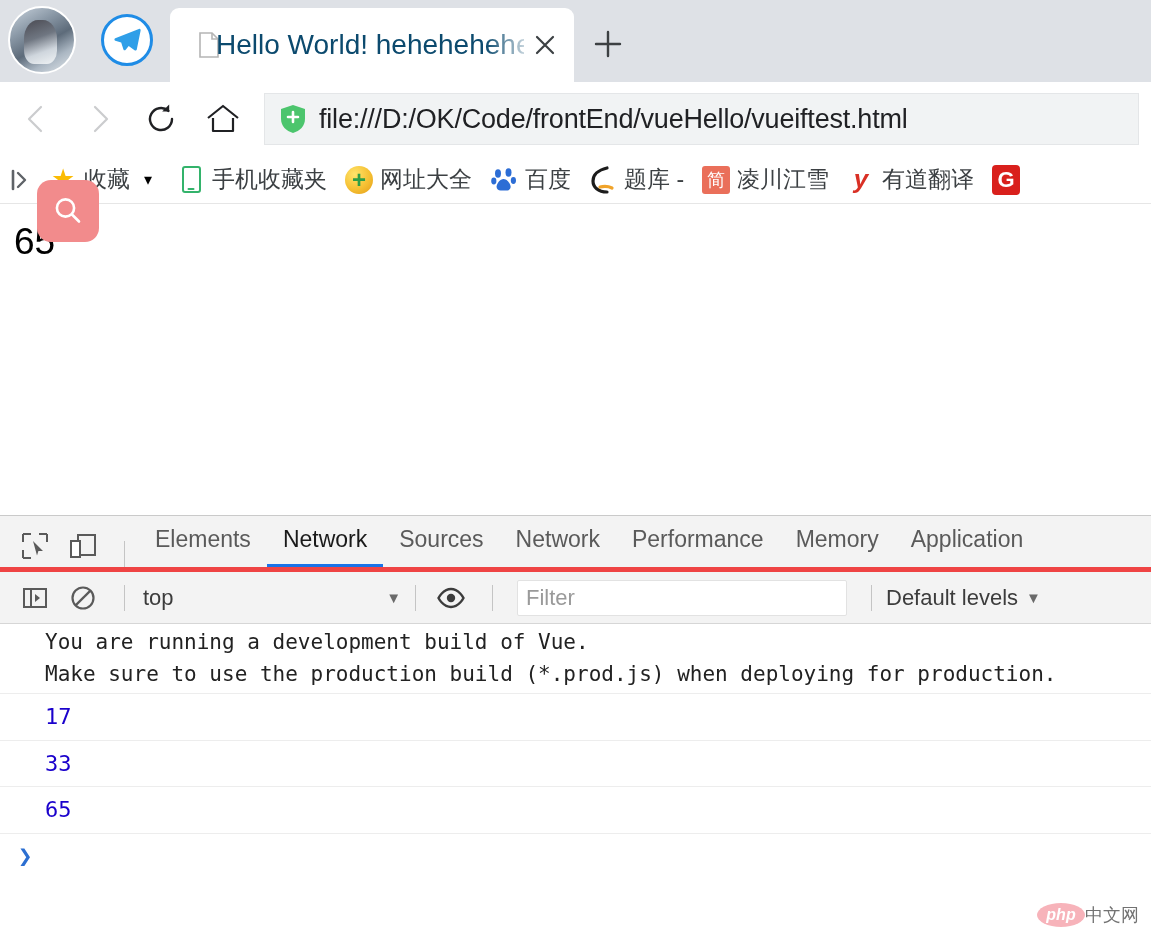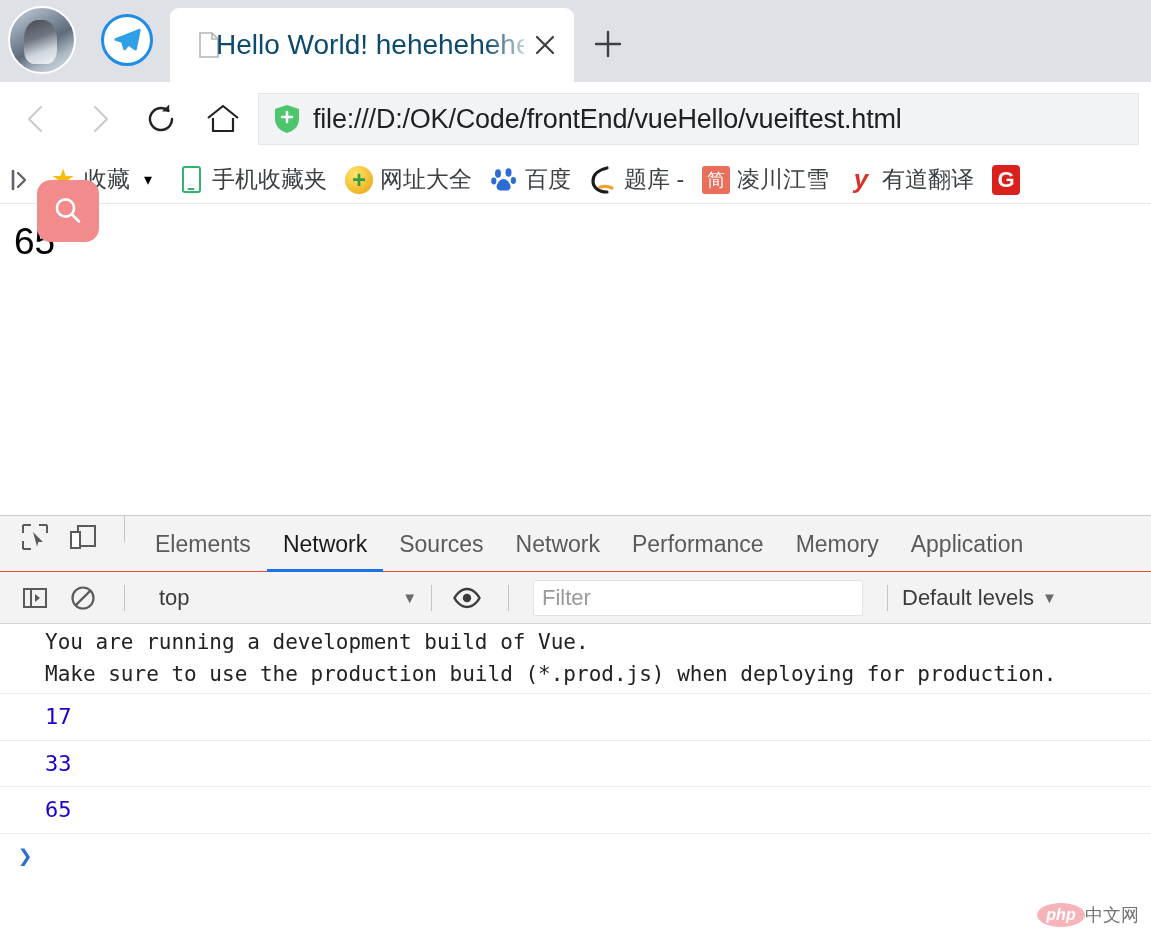--- a/index.html
+++ b/index.html
@@ -88,21 +88,21 @@
   }
   .nav-btn {
     width: 62px; height: 62px;
     display: flex; align-items: center; justify-content: center;
     flex: none;
   }
   .nav-btn.disabled { opacity: .32; }
   .omnibox {
     flex: 1;
     height: 52px;
-    margin-left: 4px; margin-right: 6px;
+    margin-left: 10px; margin-right: 6px;
     background: #f1f3f4;
     border: 1px solid #e4e6e8;
     border-radius: 0;
     display: flex; align-items: center;
     padding: 0 14px;
     overflow: hidden;
   }
   .shield { width: 28px; height: 30px; flex: none; margin-right: 12px; }
   .omnibox-url {
     font-size: 27px;
@@ -189,22 +189,22 @@
   .devtools {
     position: absolute; left:0; right:0; bottom:0;
     height: 426px;
     background: #ffffff;
     border-top: 1px solid #cacaca;
     display: flex; flex-direction: column;
   }
   .dt-tabbar {
     height: 56px;
     background: #f3f3f3;
-    border-bottom: 1px solid #ef4444;
-    display: flex; align-items: flex-start;
+    border-bottom: 5px solid #ef4444;
+    display: flex; align-items: flex-end;
     padding-left: 14px;
   }
   .dt-tool-ico {
     width: 42px; height: 42px; flex:none;
     display:flex;align-items:center;justify-content:center;
     margin-right: 6px;
   }
   .dt-sep { width:1px; height:26px; background:#c4c4c4; margin: 0 14px; flex:none; }
   .dt-tab {
     font-size: 23px;
@@ -219,21 +219,21 @@
 
   .dt-filterbar {
     height: 52px;
     background: #f3f3f3;
     border-bottom: 1px solid #d6d6d6;
     display: flex; align-items: center;
     padding-left: 14px;
   }
   .dt-ctx {
     font-size: 22px; color: #3c3c3c;
-    margin-left: 20px;
+    margin-left: 4px;
     display:flex; align-items:center;
     width: 258px;
   }
   .dt-ctx-label { flex: 1; }
   .dt-caret { font-size: 15px; color:#6a6a6a; }
   .dt-filter-input {
     width: 330px; height: 36px;
     background: #ffffff;
     border: 1px solid #e2e2e2;
     border-radius: 2px;

